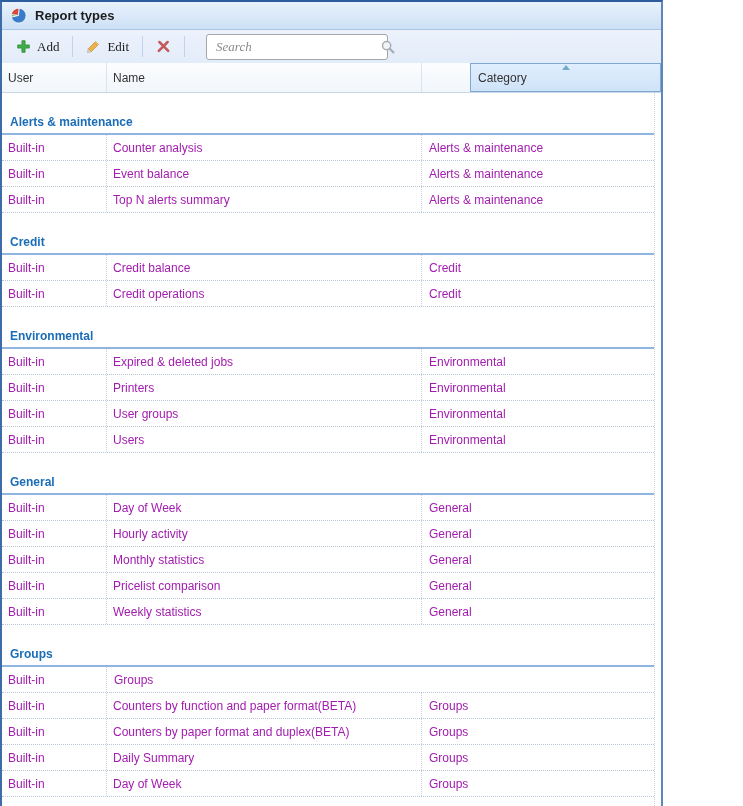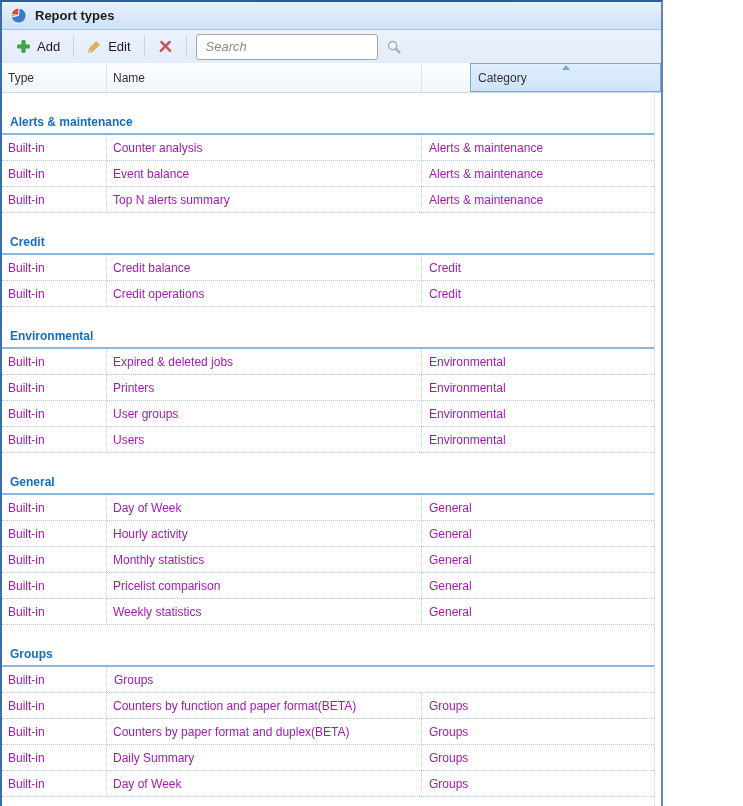--- a/index.html
+++ b/index.html
@@ -30,33 +30,34 @@
   .app-icon { width: 17px; height: 17px; display: inline-block; margin-right: 8px; }
   .app-icon svg { display: block; }
   .window-title { font-size: 13px; font-weight: bold; color: #1d1d1d; }
 
   
   .toolbar {
     height: 33px; flex: 0 0 33px;
     background: linear-gradient(#ecf2fc, #e3ecf9);
     display: flex; align-items: center;
     padding-left: 6px;
+    font-family: Liberation Serif, serif;
   }
   .tb-btn {
     display: flex; align-items: center; gap: 6px;
     background: transparent; border: 1px solid transparent;
     font-family: inherit; font-size: 13px; color: #1d1d1d;
     padding: 3px 7px; border-radius: 2px; cursor: pointer; height: 26px;
   }
   .tb-btn .icon { width: 15px; height: 15px; display: inline-block; }
   .tb-btn .icon svg { display: block; }
   .tb-sep { width: 1px; height: 21px; background: #bfd4ec; margin: 0 5px; flex: 0 0 1px; }
 
   .searchbox {
-    position: relative; margin-left: 4px;
+    position: relative; margin-left: 16px;
     width: 182px; height: 26px;
     background: #fff; border: 1px solid #a6a6a6; border-radius: 3px;
     display: flex; align-items: center;
   }
   .searchbox input {
     flex: 1; border: none; outline: none; background: transparent;
     font-family: inherit; font-size: 13px; color: #333;
     padding: 0 4px 0 9px; height: 22px;
   }
   .searchbox input::placeholder { font-style: italic; color: #8b8b8b; }
@@ -171,21 +172,21 @@
           <circle cx="6.6" cy="6.6" r="4.1" fill="#f2f4f6" stroke="#a9aeb6" stroke-width="1.5"></circle>
           <line x1="9.8" y1="9.8" x2="13.4" y2="13.4" stroke="#a9aeb6" stroke-width="2.2" stroke-linecap="round"></line>
         </svg>
       </span>
     </div>
   </div>
 
   <div class="grid">
     <div class="grid-header">
       <div class="hcell c-type">
-        <span>Type</span>
+        <span>User</span>
       </div>
       <div class="hcell c-name">
         <span>Name</span>
       </div>
       <div class="hcell c-cat sorted">
         <span class="sort-arrow"></span>
         <span>Category</span>
       </div>
     </div>
     <div class="grid-body" id="grid-body">

